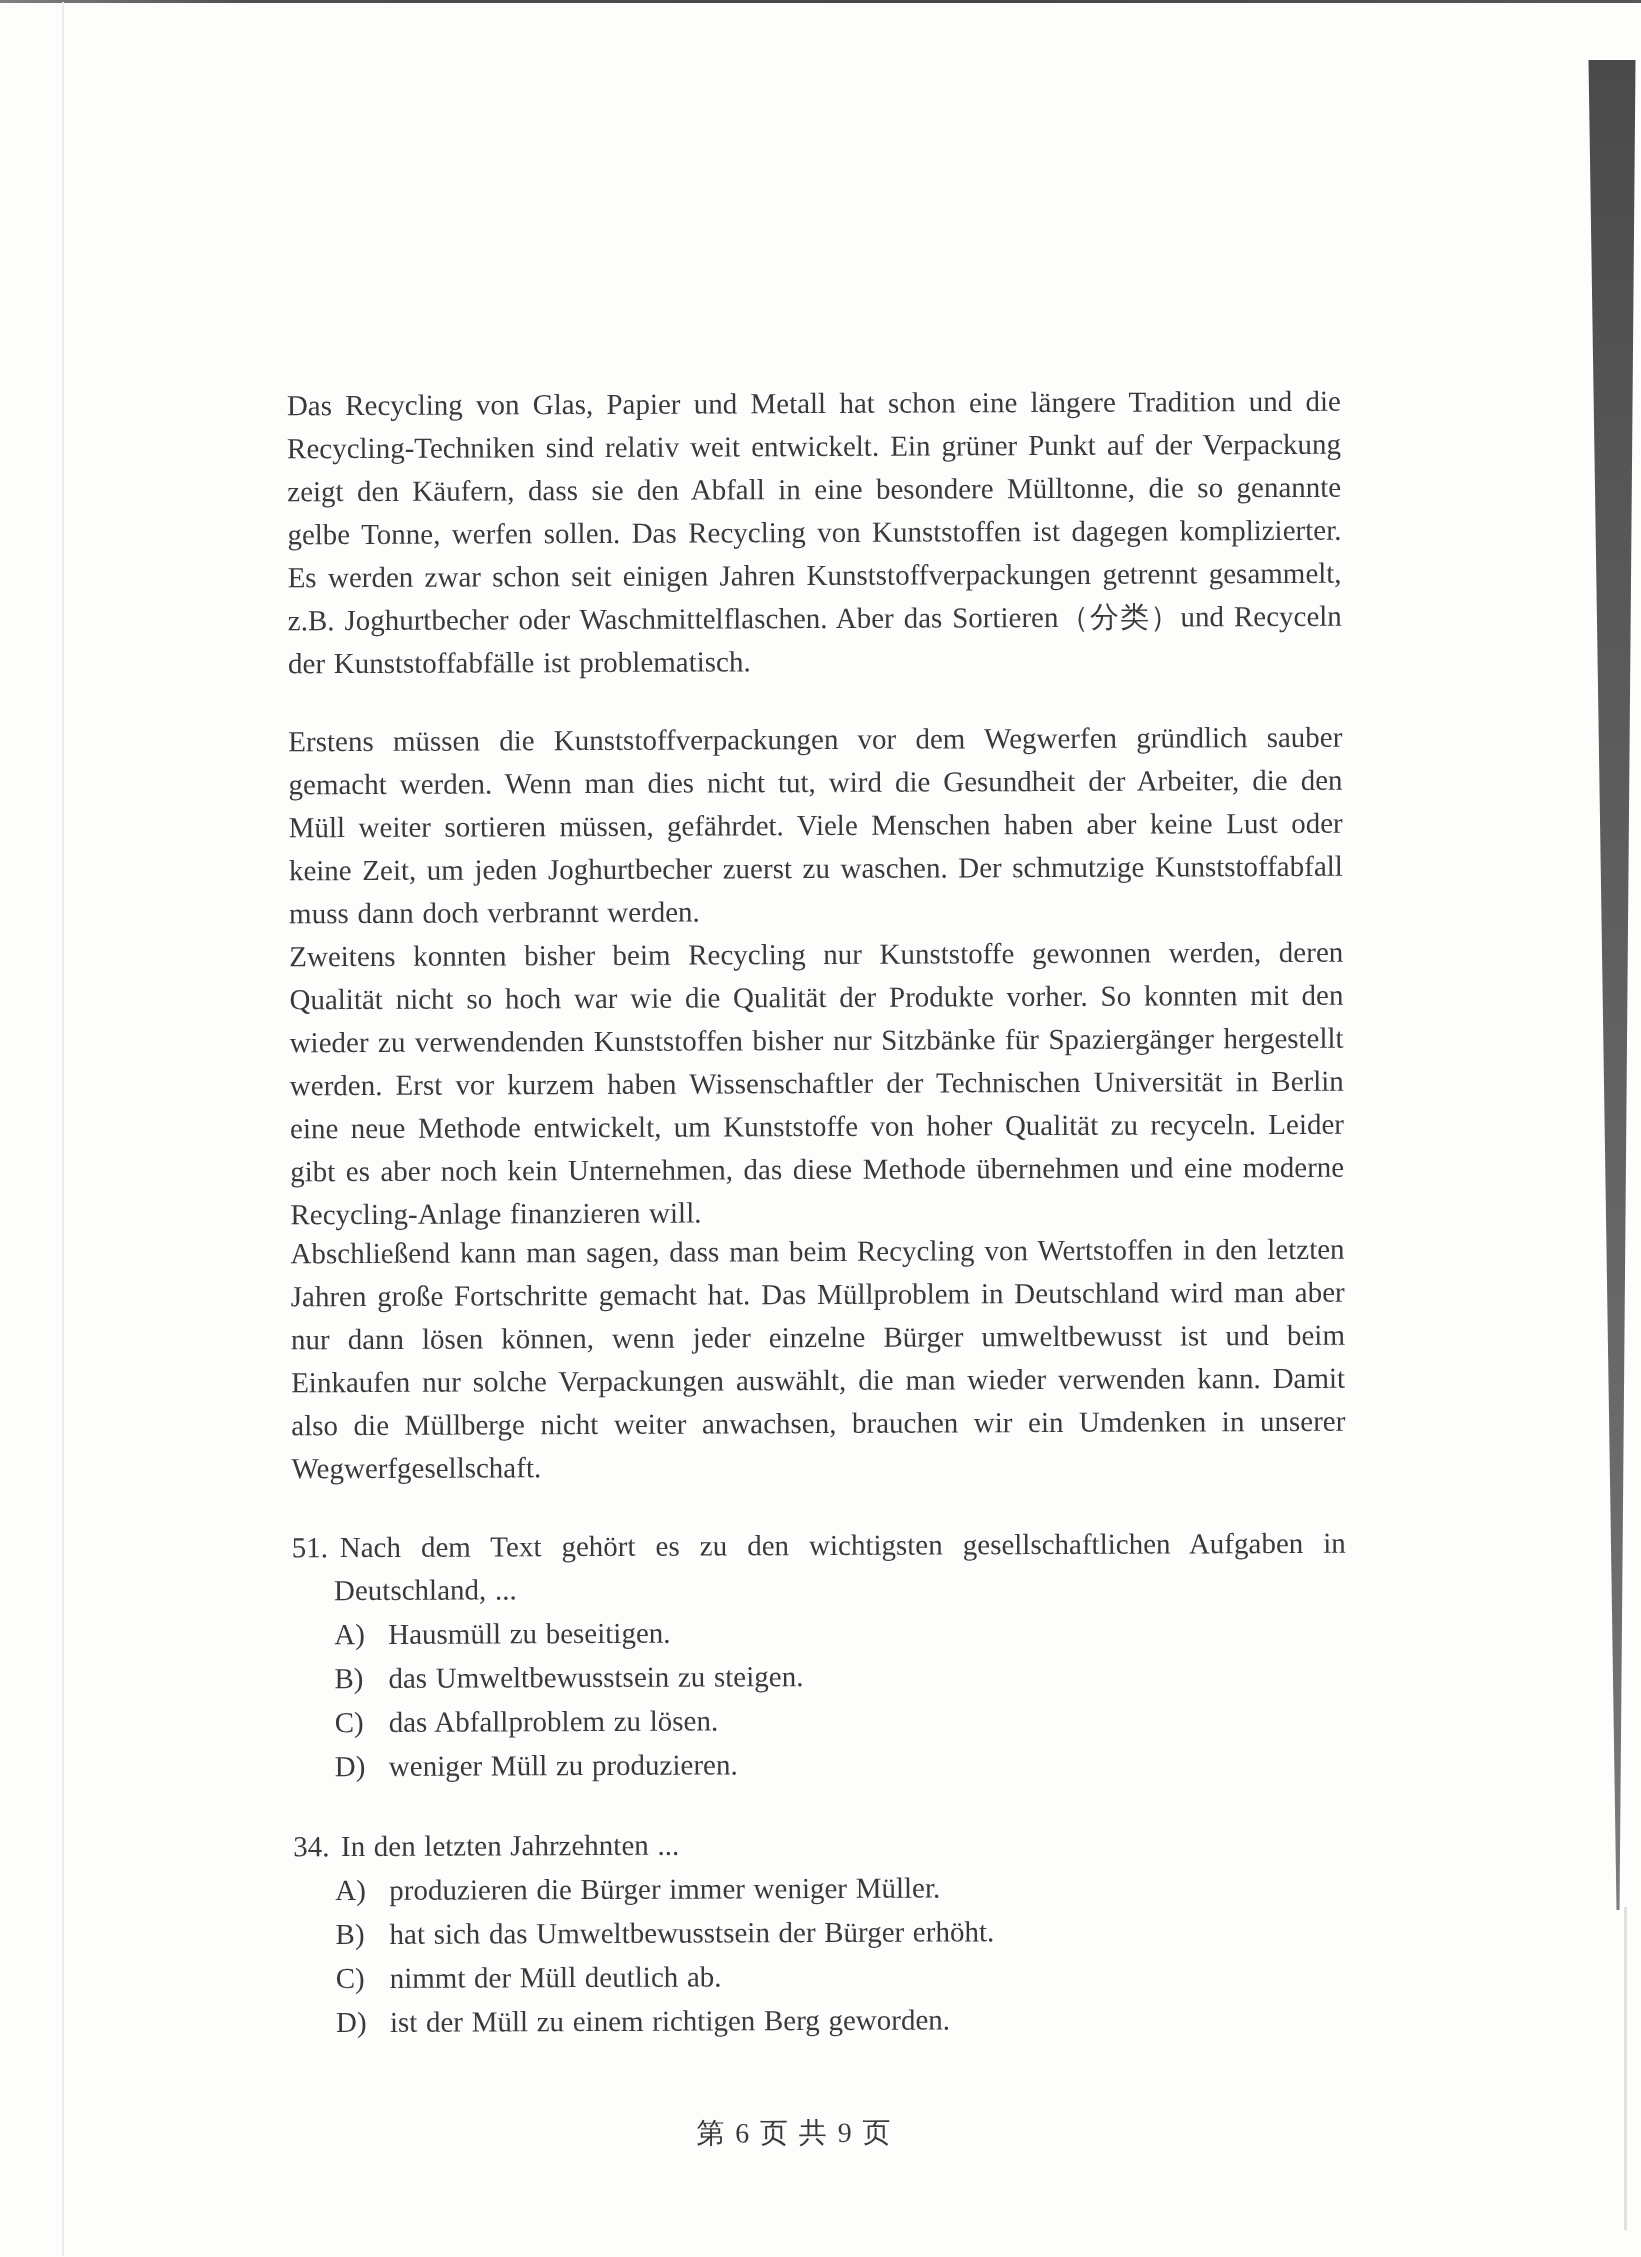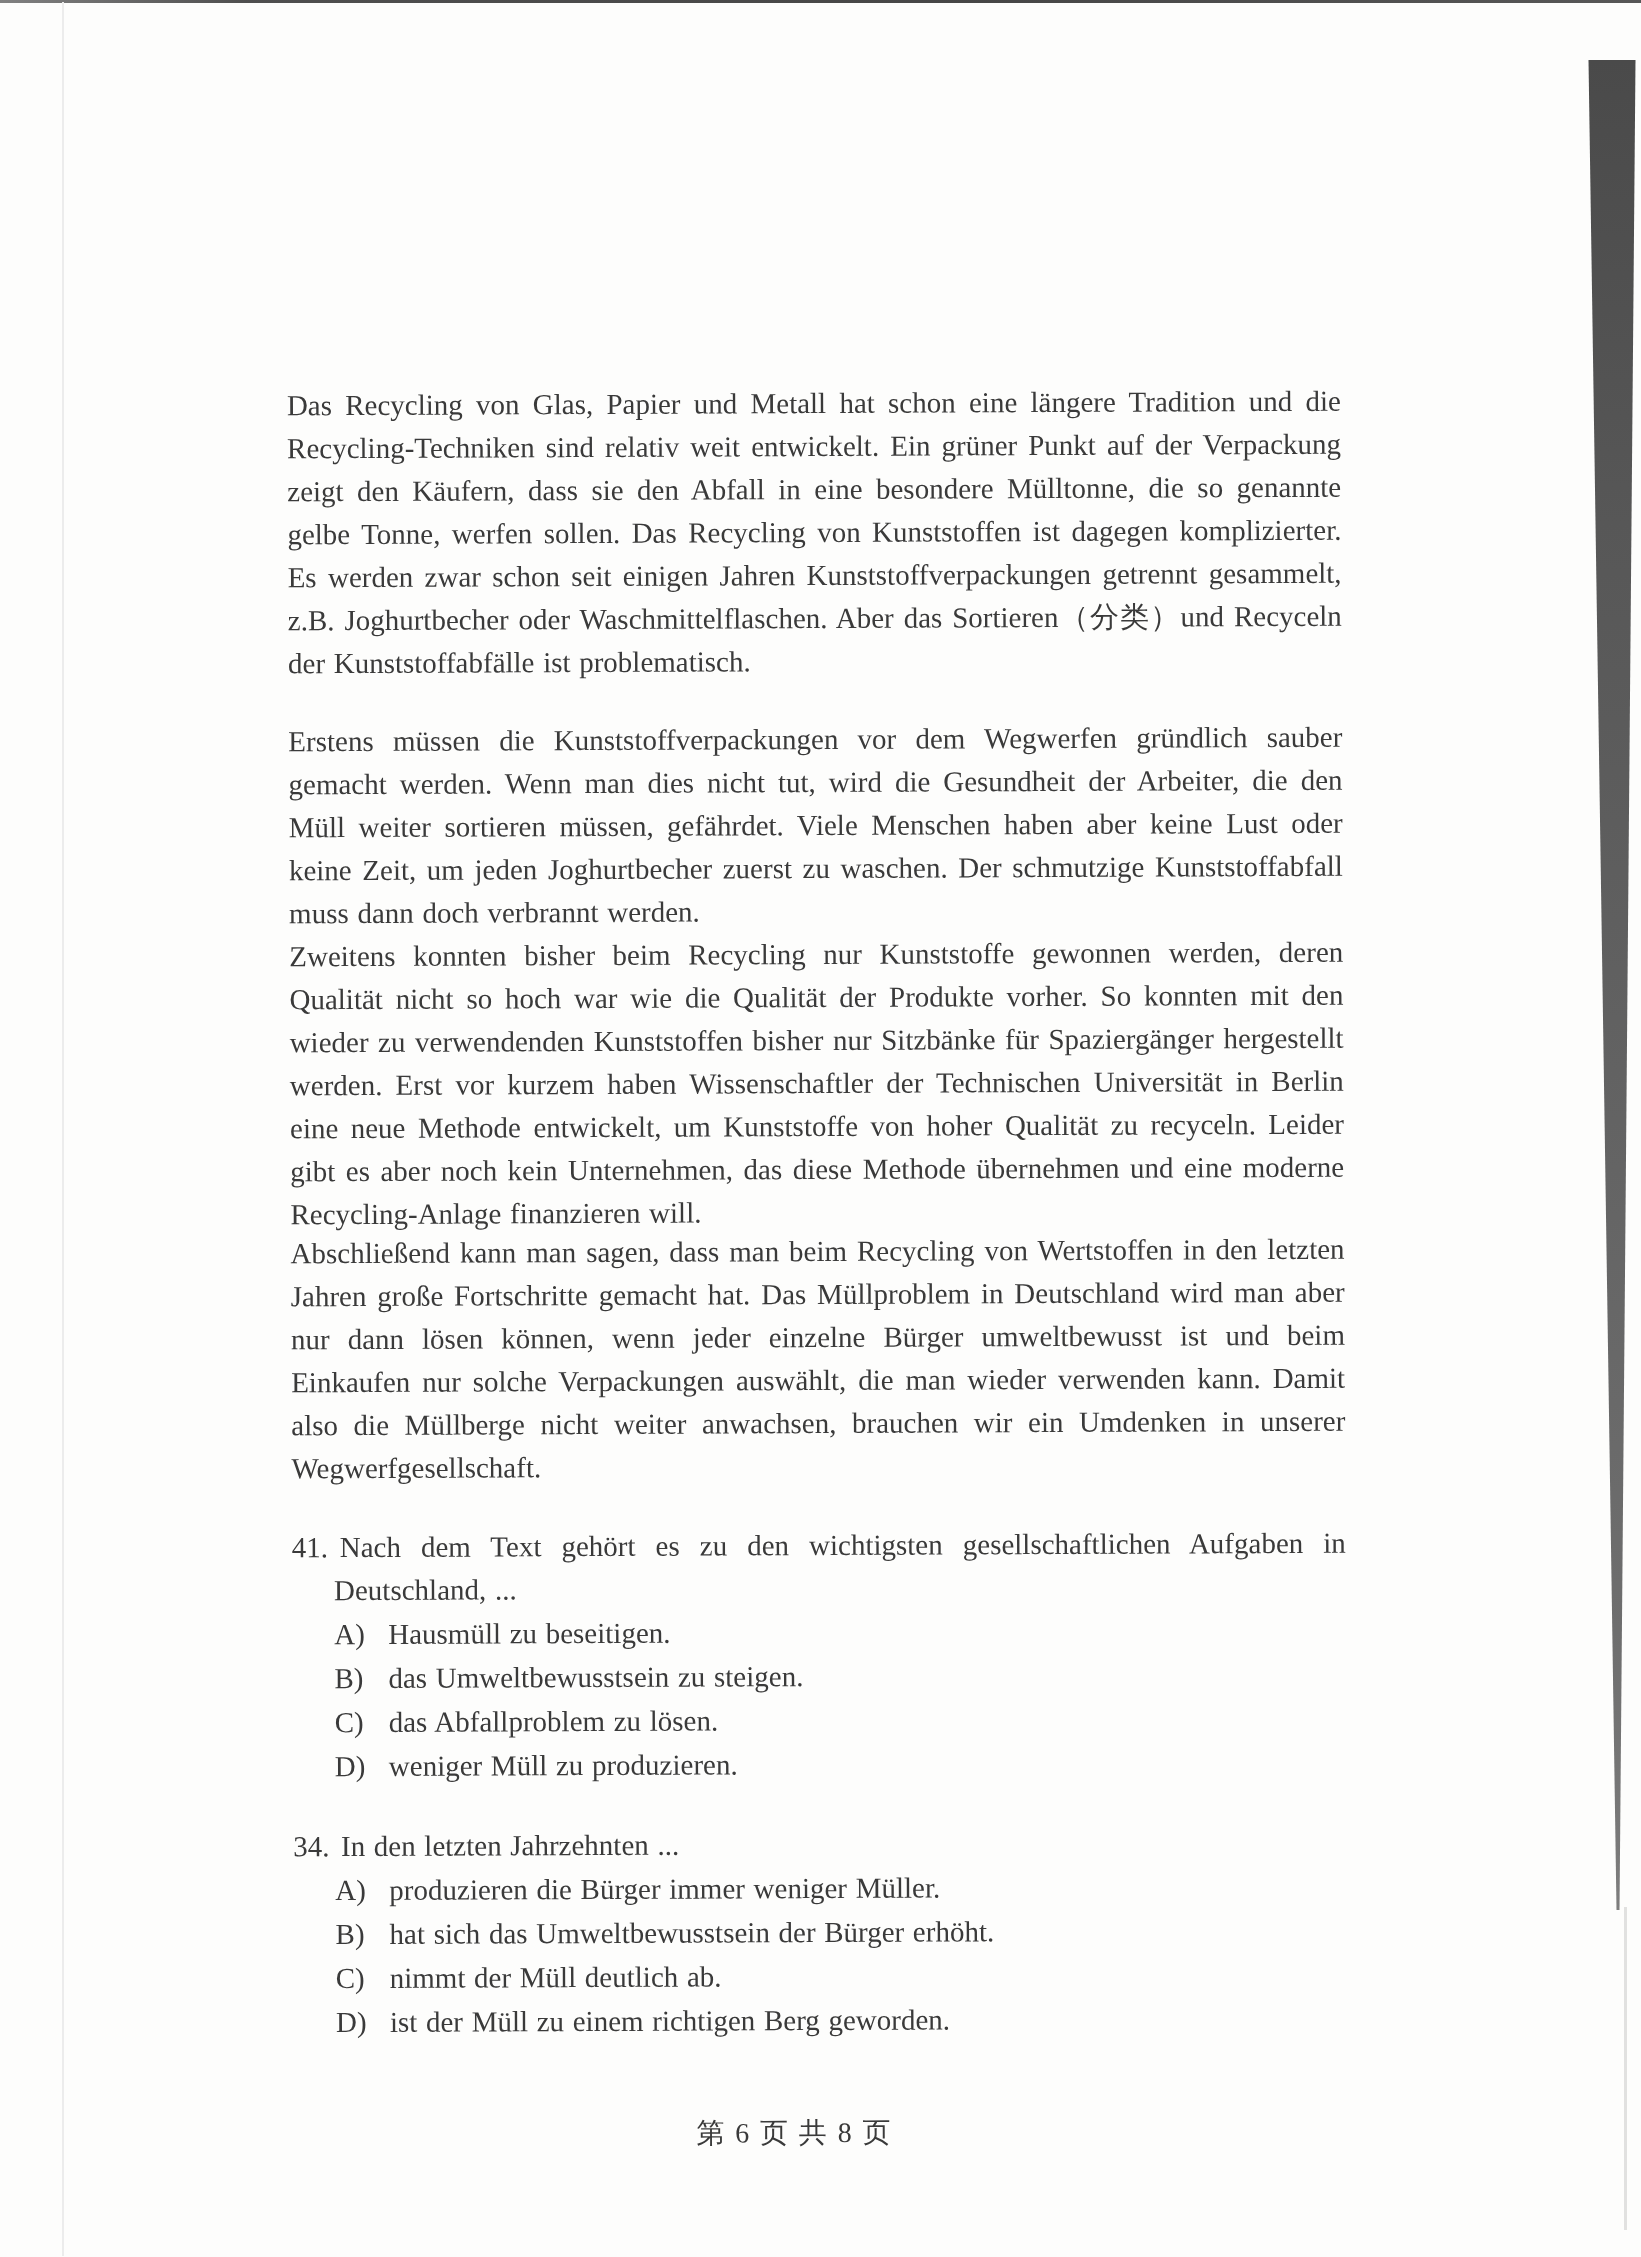--- a/index.html
+++ b/index.html
@@ -110,21 +110,21 @@
   <div class="binding-shadow-tail"></div>
 
   <div class="content">
 
     <p class="para p1">Das Recycling von Glas, Papier und Metall hat schon eine längere Tradition und die Recycling-Techniken sind relativ weit entwickelt. Ein grüner Punkt auf der Verpackung zeigt den Käufern, dass sie den Abfall in eine besondere Mülltonne, die so genannte gelbe Tonne, werfen sollen. Das Recycling von Kunststoffen ist dagegen komplizierter. Es werden zwar schon seit einigen Jahren Kunststoffverpackungen getrennt gesammelt, z.B. Joghurtbecher oder Waschmittelflaschen. Aber das Sortieren（分类）und Recyceln der Kunststoffabfälle ist problematisch.</p>
     <p class="para p2">Erstens müssen die Kunststoffverpackungen vor dem Wegwerfen gründlich sauber gemacht werden. Wenn man dies nicht tut, wird die Gesundheit der Arbeiter, die den Müll weiter sortieren müssen, gefährdet. Viele Menschen haben aber keine Lust oder keine Zeit, um jeden Joghurtbecher zuerst zu waschen. Der schmutzige Kunststoffabfall muss dann doch verbrannt werden.</p>
     <p class="para p3">Zweitens konnten bisher beim Recycling nur Kunststoffe gewonnen werden, deren Qualität nicht so hoch war wie die Qualität der Produkte vorher. So konnten mit den wieder zu verwendenden Kunststoffen bisher nur Sitzbänke für Spaziergänger hergestellt werden. Erst vor kurzem haben Wissenschaftler der Technischen Universität in Berlin eine neue Methode entwickelt, um Kunststoffe von hoher Qualität zu recyceln. Leider gibt es aber noch kein Unternehmen, das diese Methode übernehmen und eine moderne Recycling-Anlage finanzieren will.</p>
     <p class="para p4">Abschließend kann man sagen, dass man beim Recycling von Wertstoffen in den letzten Jahren große Fortschritte gemacht hat. Das Müllproblem in Deutschland wird man aber nur dann lösen können, wenn jeder einzelne Bürger umweltbewusst ist und beim Einkaufen nur solche Verpackungen auswählt, die man wieder verwenden kann. Damit also die Müllberge nicht weiter anwachsen, brauchen wir ein Umdenken in unserer Wegwerfgesellschaft.</p>
 
     <div class="question q51">
-      <p class="q-stem"><span class="q-num">41.</span><span class="q-text">Nach dem Text gehört es zu den wichtigsten gesellschaftlichen Aufgaben in Deutschland, ...</span></p>
+      <p class="q-stem"><span class="q-num">51.</span><span class="q-text">Nach dem Text gehört es zu den wichtigsten gesellschaftlichen Aufgaben in Deutschland, ...</span></p>
       <div class="option">
         <span class="opt-label">A)</span>
         <span class="opt-text">Hausmüll zu beseitigen.</span>
       </div>
       <div class="option">
         <span class="opt-label">B)</span>
         <span class="opt-text">das Umweltbewusstsein zu steigen.</span>
       </div>
       <div class="option">
         <span class="opt-label">C)</span>
@@ -150,18 +150,18 @@
         <span class="opt-label">C)</span>
         <span class="opt-text">nimmt der Müll deutlich ab.</span>
       </div>
       <div class="option">
         <span class="opt-label">D)</span>
         <span class="opt-text">ist der Müll zu einem richtigen Berg geworden.</span>
       </div>
     </div>
 
     <div class="footer">
-      <span>第 6 页 共 8 页</span>
+      <span>第 6 页 共 9 页</span>
     </div>
 
   </div>
 </div>
 
 
 </body></html>

